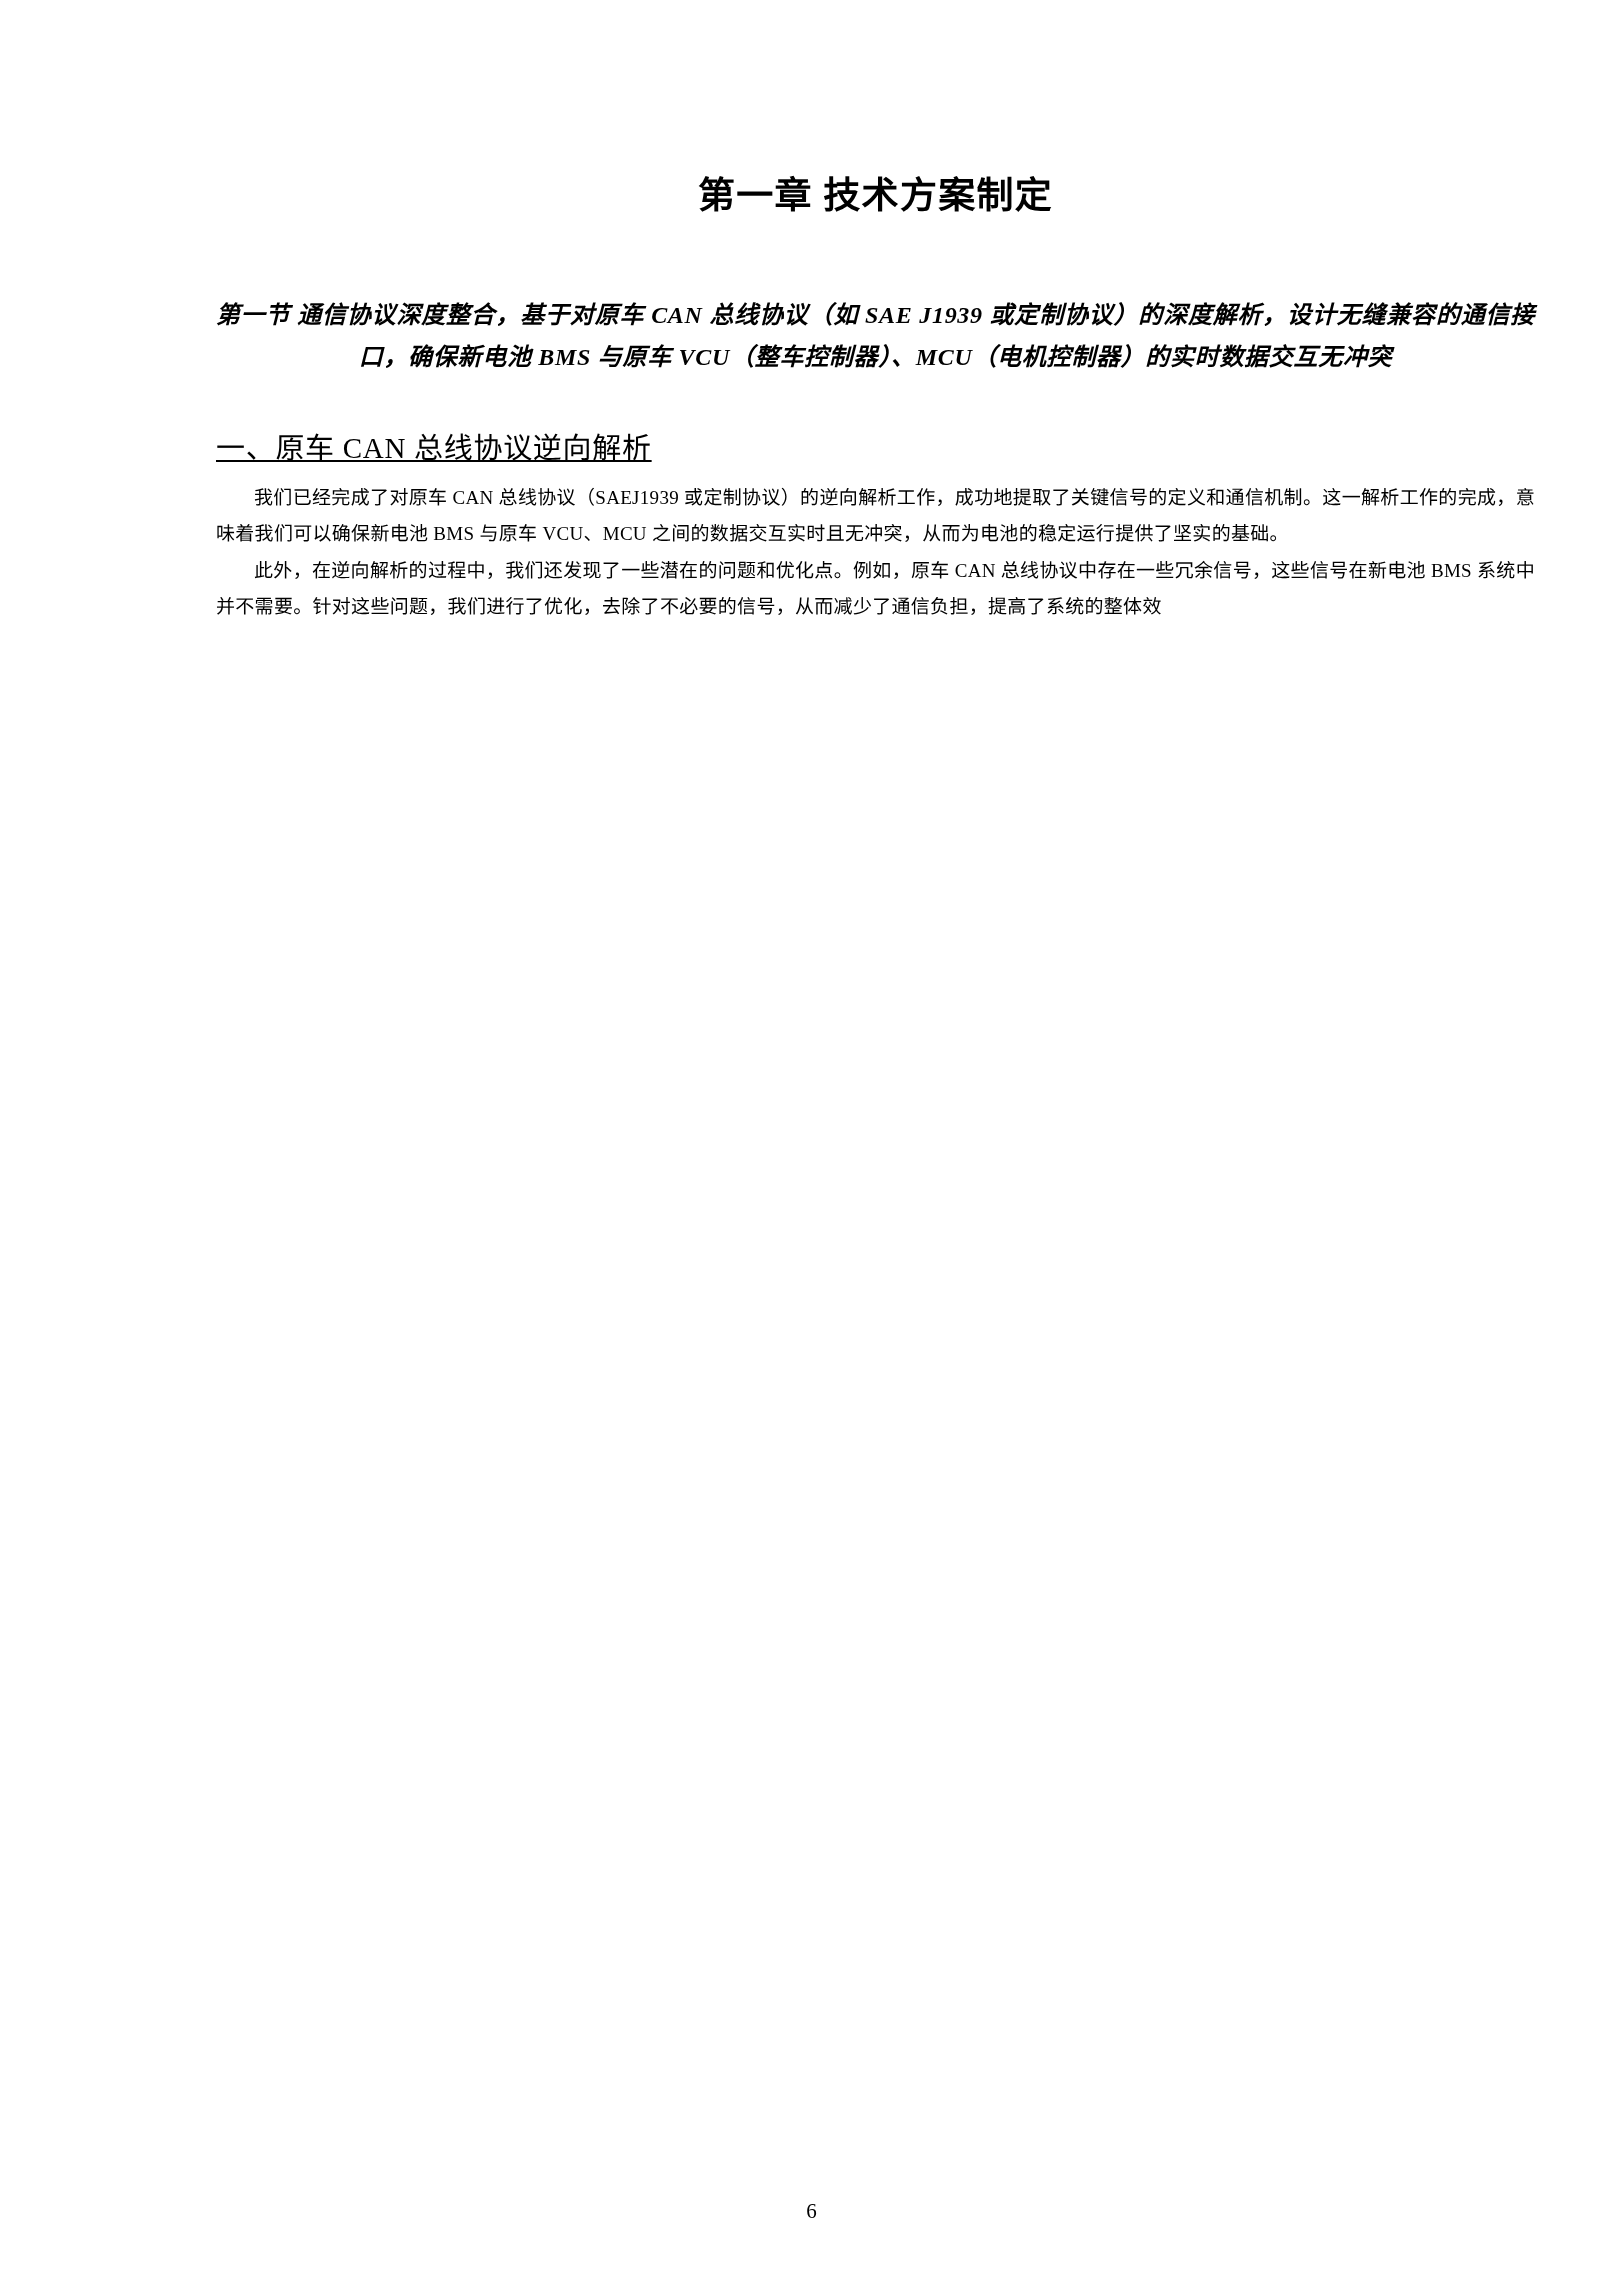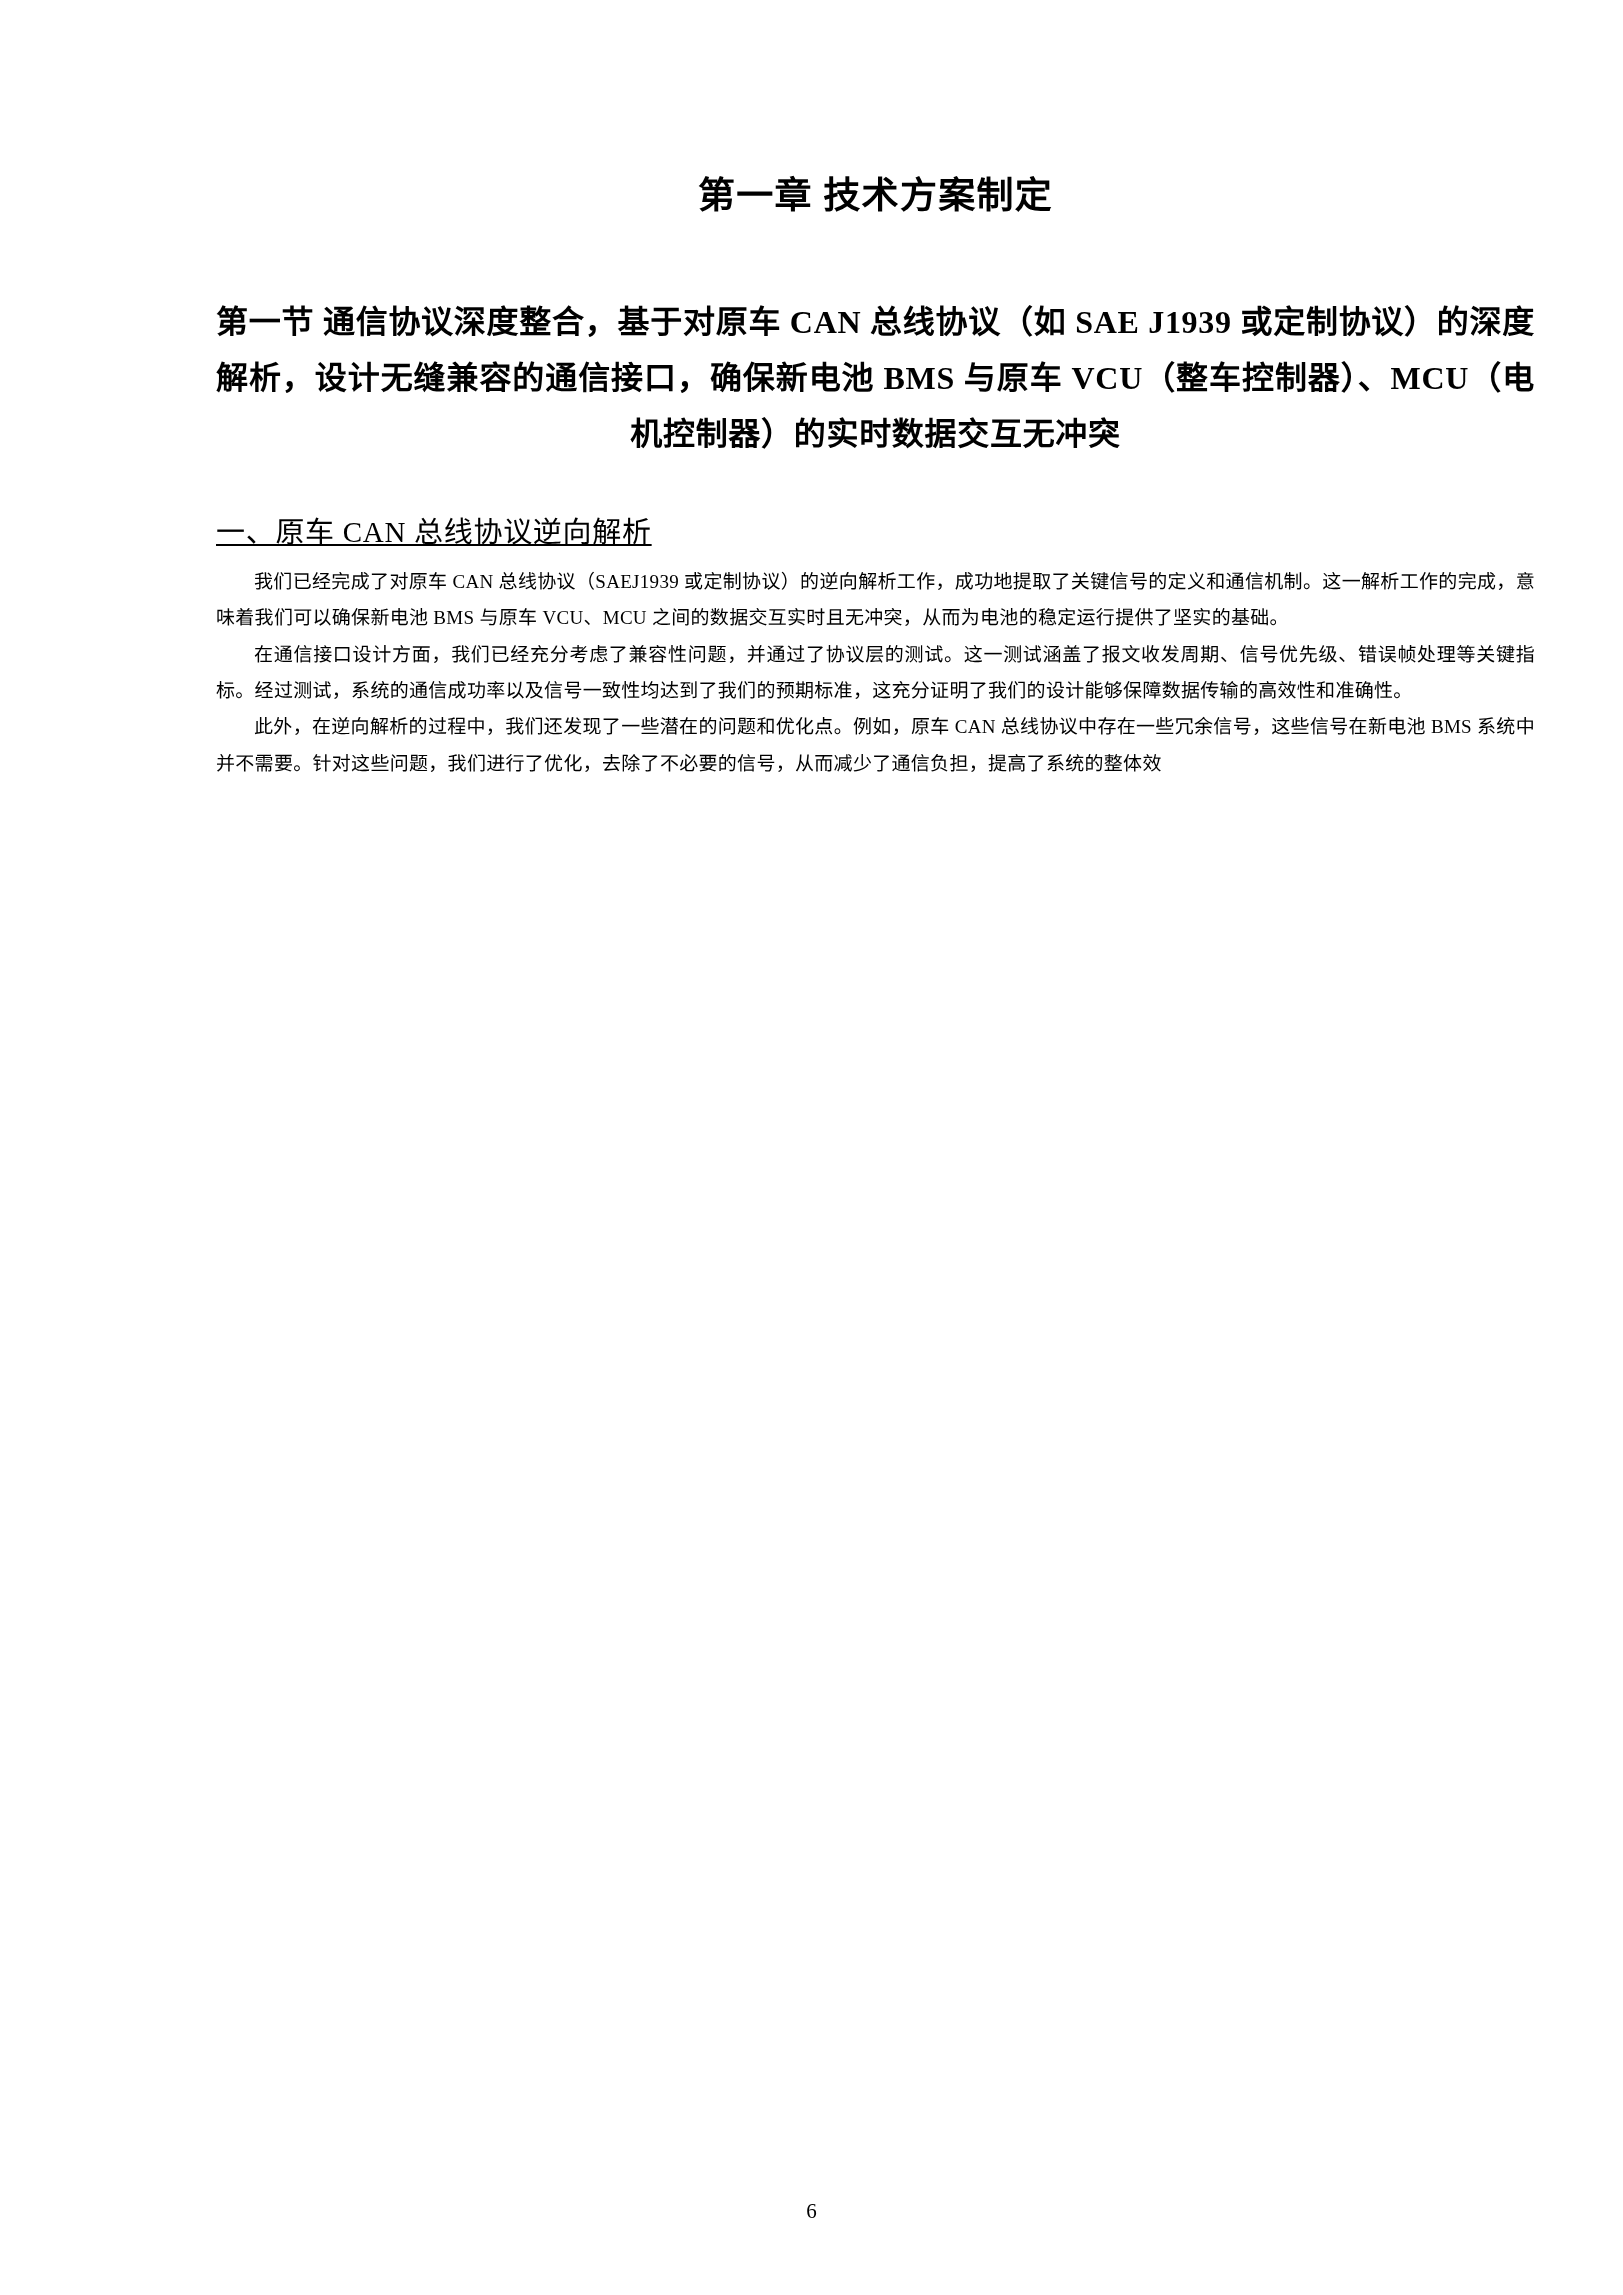--- a/index.html
+++ b/index.html
@@ -24,27 +24,28 @@
   }
   .doc-title {
     text-align: center;
     font-size: 37px;
     font-weight: bold;
     letter-spacing: 1.3px;
     margin: 0 0 72px 0;
     line-height: 1.4;
   }
   .section-heading {
-    font-size: 32px;
+    font-size: 24px;
     font-weight: bold;
     line-height: 1.75;
     text-align: justify;
     text-align-last: center;
     margin: 0 0 46px 0;
     letter-spacing: 0.7px;
+    font-style: italic;
   }
   .subheading {
     font-size: 29px;
     line-height: 1.7;
     margin: 0 0 6.5px 0;
     letter-spacing: 0.7px;
     text-decoration: underline;
   }
   p.body-par {
     font-size: 19px;
@@ -72,21 +73,20 @@
 <div class="page">
 
   <h1 class="doc-title">第一章 技术方案制定</h1>
 
   <h2 class="section-heading">第一节 通信协议深度整合，基于对原车 CAN 总线协议（如 SAE J1939 或定制协议）的深度解析，设计无缝兼容的通信接口，确保新电池 BMS 与原车 VCU（整车控制器）、MCU（电机控制器）的实时数据交互无冲突</h2>
 
   <div class="subheading">一、原车 CAN 总线协议逆向解析</div>
 
   <p class="body-par">我们已经完成了对原车 CAN 总线协议（SAEJ1939 或定制协议）的逆向解析工作，成功地提取了关键信号的定义和通信机制。这一解析工作的完成，意味着我们可以确保新电池 BMS 与原车 VCU、MCU 之间的数据交互实时且无冲突，从而为电池的稳定运行提供了坚实的基础。</p>
 
-  <p class="body-par">在通信接口设计方面，我们已经充分考虑了兼容性问题，并通过了协议层的测试。这一测试涵盖了报文收发周期、信号优先级、错误帧处理等关键指标。经过测试，系统的通信成功率以及信号一致性均达到了我们的预期标准，这充分证明了我们的设计能够保障数据传输的高效性和准确性。</p>
 
 
   <p class="body-par">此外，在逆向解析的过程中，我们还发现了一些潜在的问题和优化点。例如，原车 CAN 总线协议中存在一些冗余信号，这些信号在新电池 BMS 系统中并不需要。针对这些问题，我们进行了优化，去除了不必要的信号，从而减少了通信负担，提高了系统的整体效</p>
 
   <div class="page-number">6</div>
 
 </div>
 
 
 </body></html>

